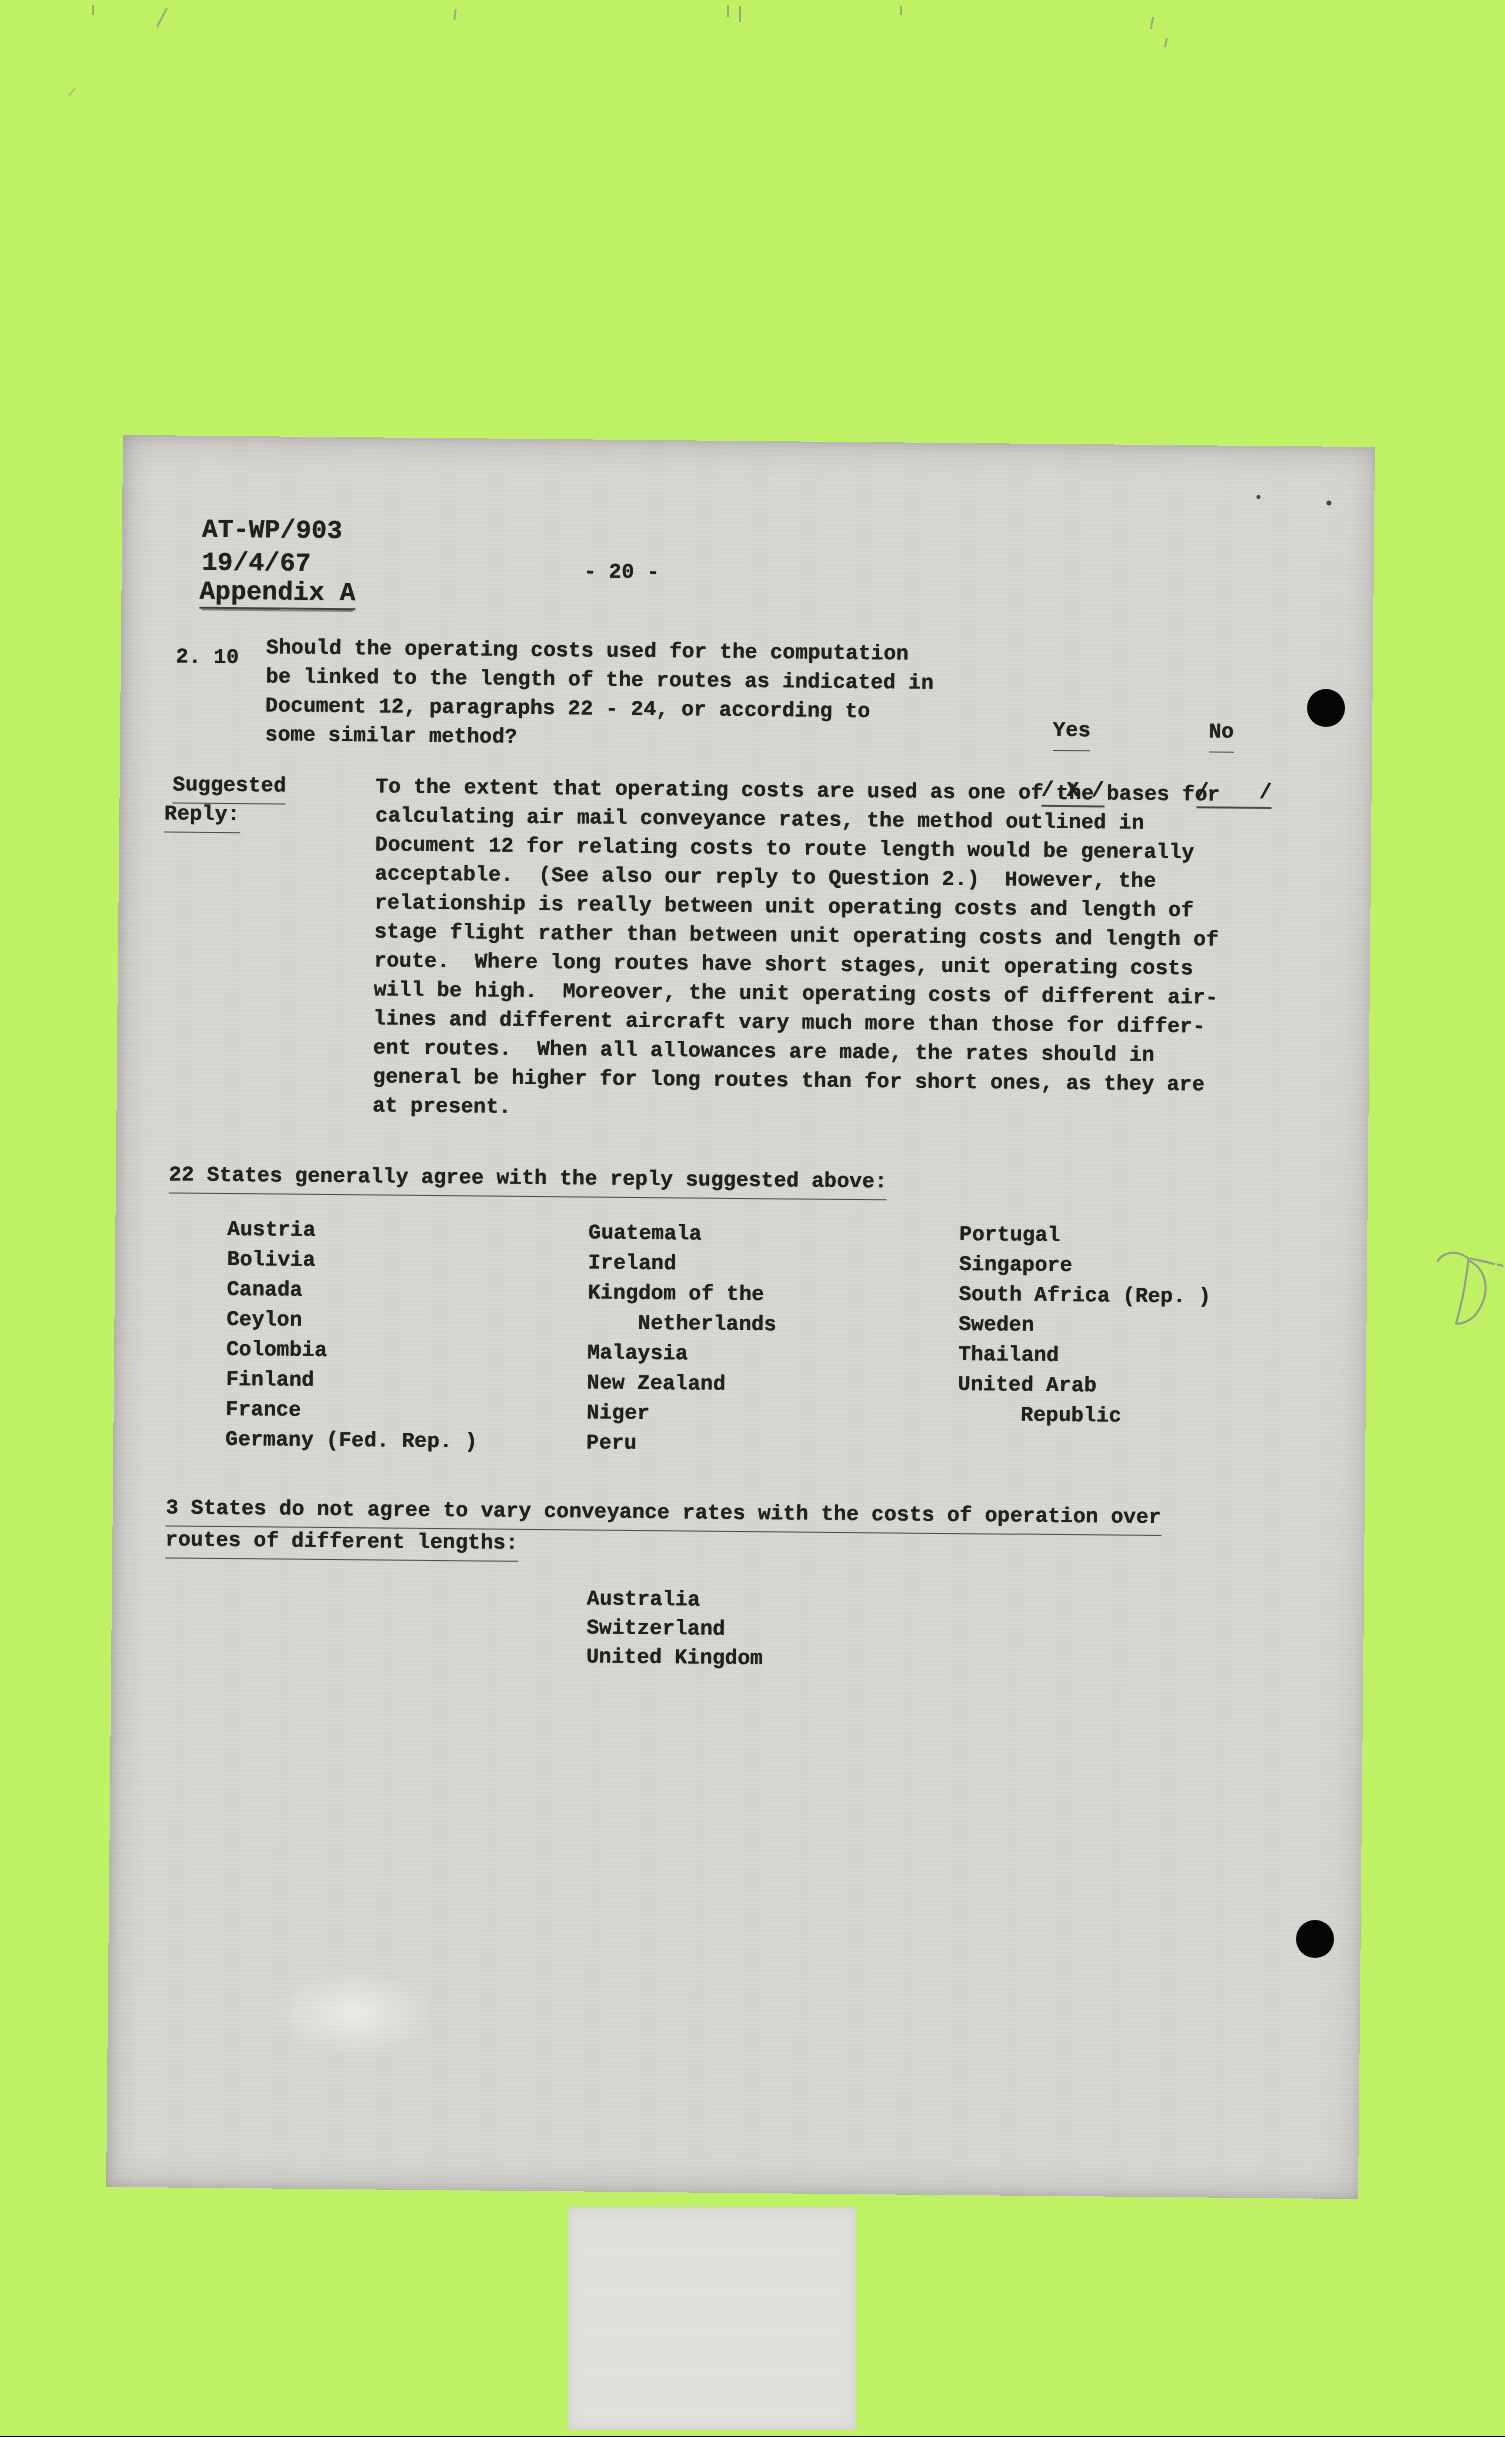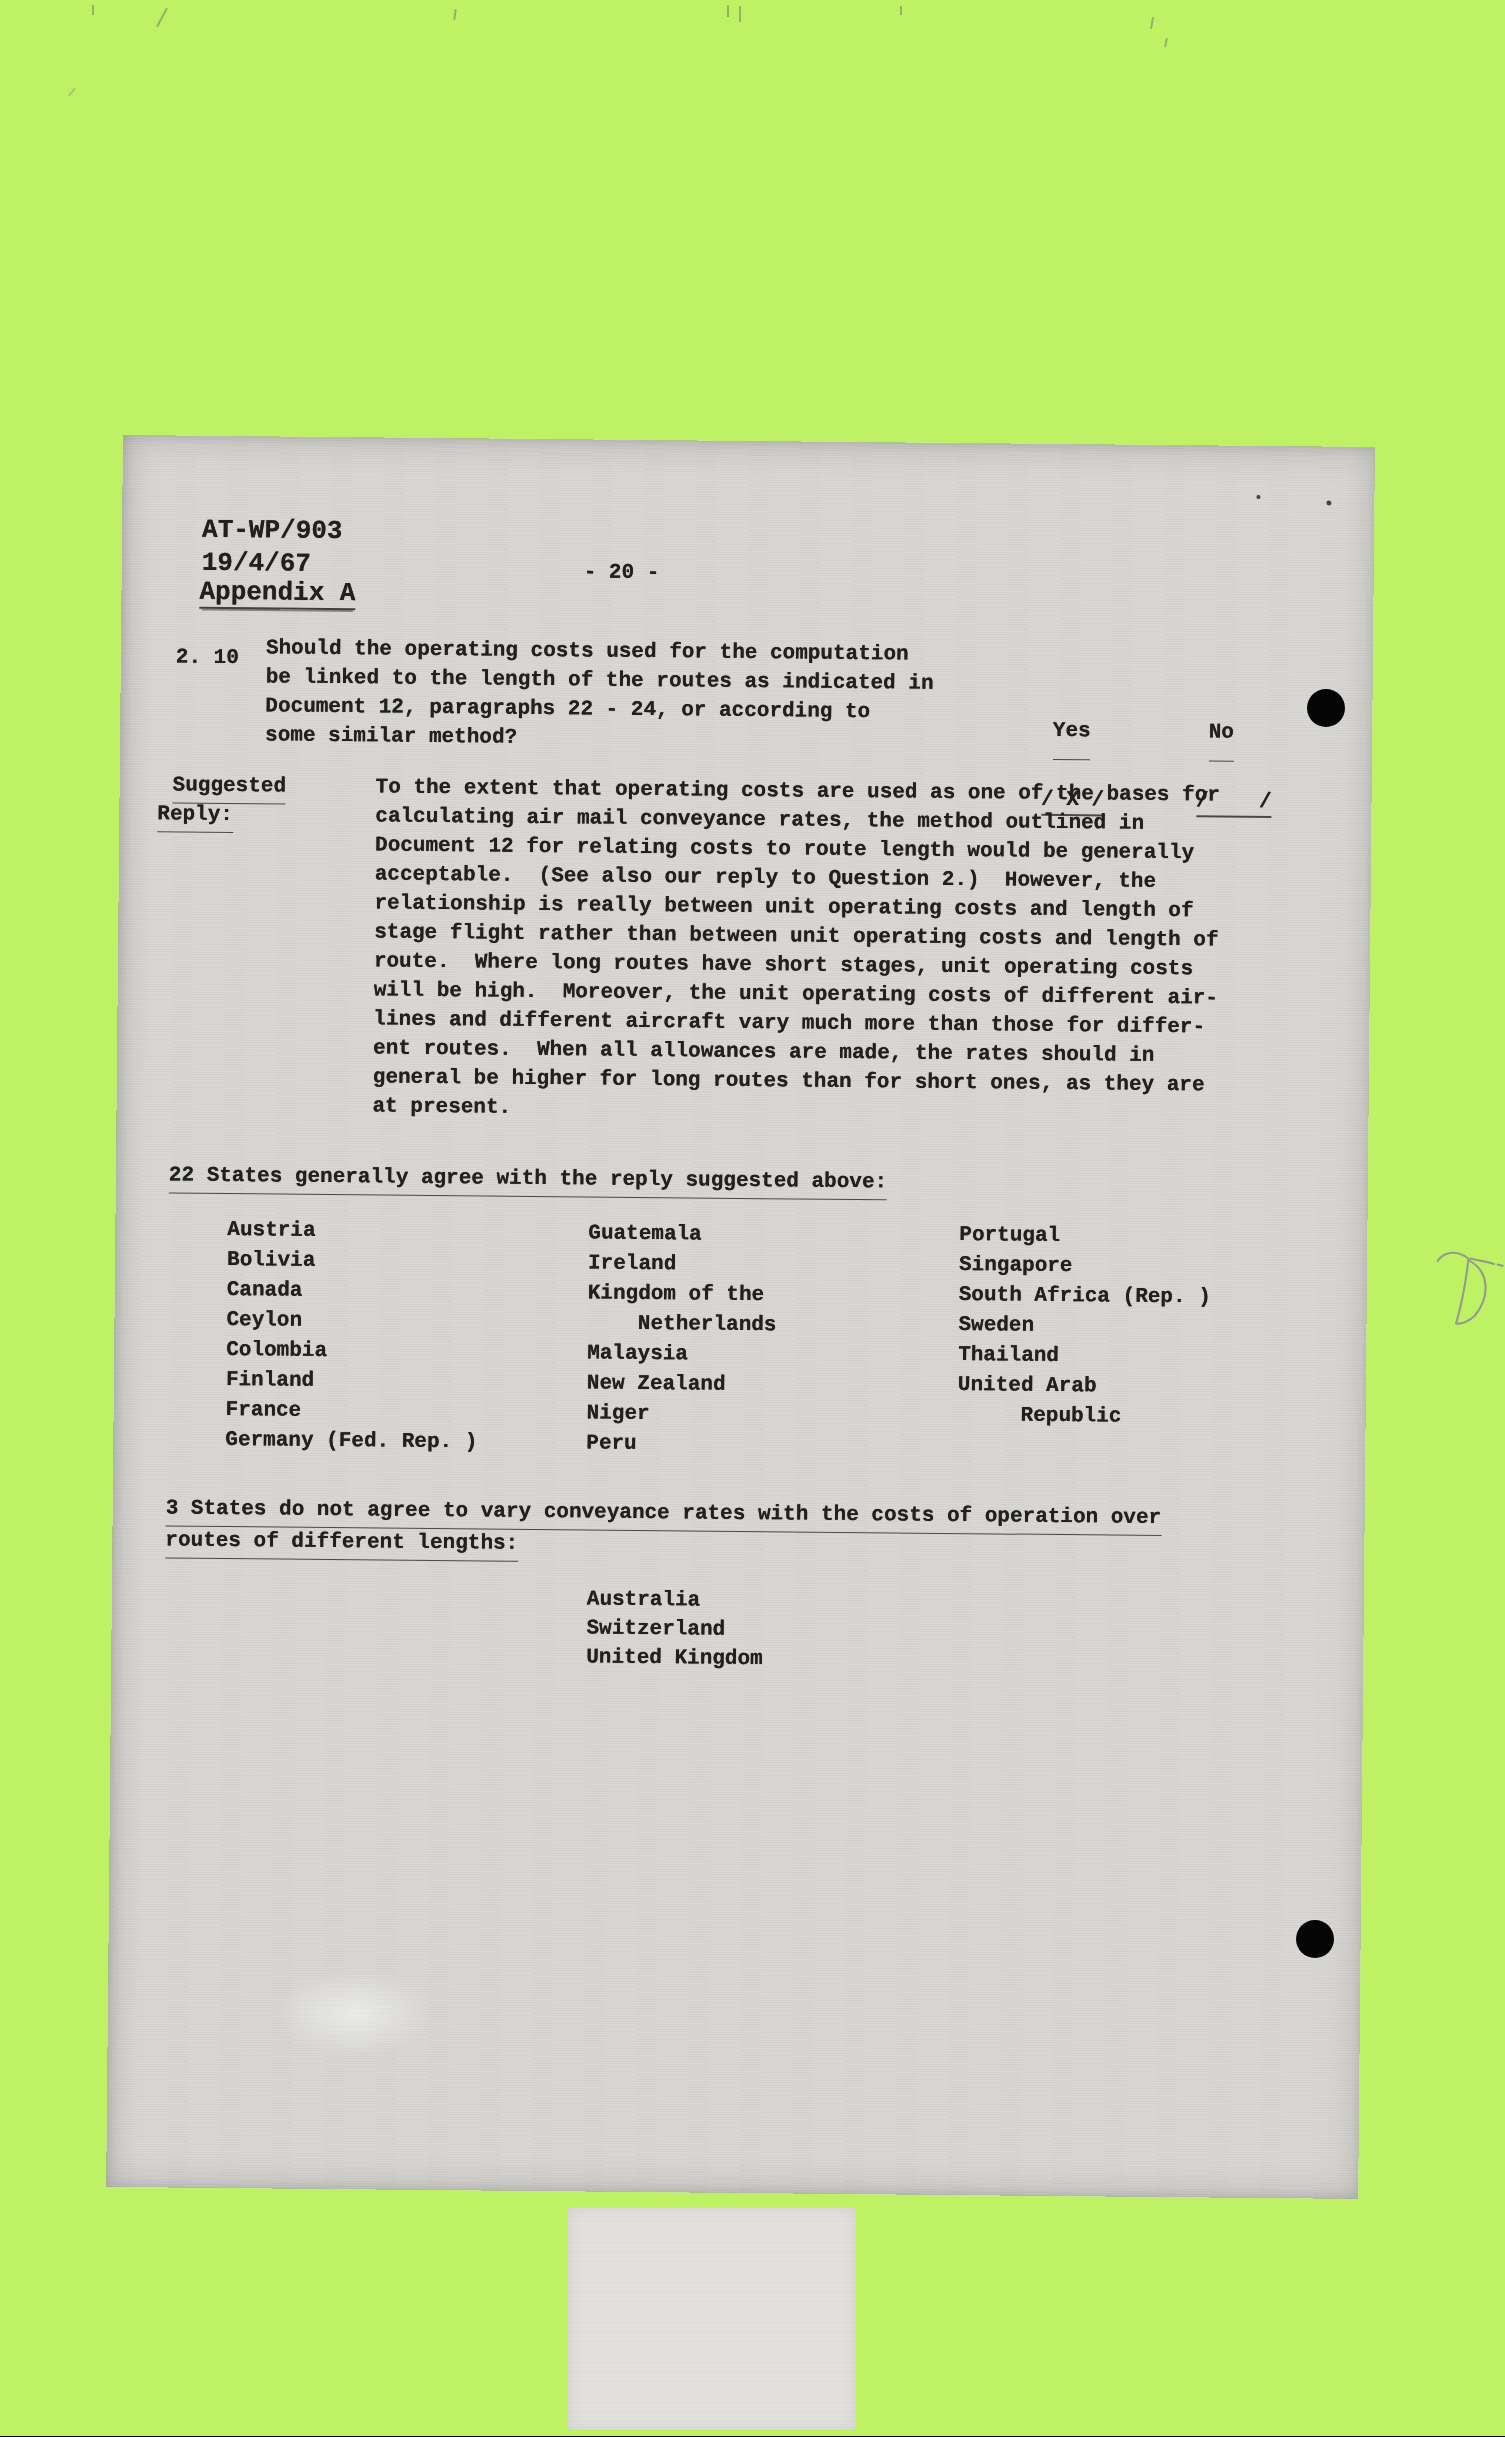--- a/index.html
+++ b/index.html
@@ -13,21 +13,21 @@
         transform:rotate(0.55deg);transform-origin:0 0;}
   .page *{position:absolute;color:#21201e;font-weight:700;
           text-shadow:0 0 0.7px rgba(25,25,25,0.8);white-space:pre;}
   .hdr{font-size:26px;line-height:26px;}
   .body-txt{font-size:21px;line-height:29px;}
   .u{border-bottom:2.5px solid rgba(40,38,35,0.85);padding-bottom:1.8px;
      box-shadow:0 4.3px 0 -2.5px rgba(40,38,35,0.45);display:inline-block;position:static;}
   .u2{border-bottom:1.8px solid rgba(40,38,35,0.8);padding-bottom:2.5px;display:inline-block;position:static;}
   .list div{position:static;display:block;}
   .cols{line-height:30px;}
-  .vote-label{position:static;display:inline-block;border-bottom:1.8px solid rgba(40,38,35,0.8);padding-bottom:16px;}
+  .vote-label{position:static;display:inline-block;border-bottom:1.8px solid rgba(40,38,35,0.8);padding-bottom:7px;}
   .vote-box{position:static;display:inline-block;border-bottom:2.5px solid rgba(40,38,35,0.8);padding-bottom:1.2px;margin-top:3.7px;}
   .vote-wrap{font-size:21px;line-height:24.5px;}
   
   .speck{border-radius:50%;background:#454340;}
   .smudge{width:159px;height:86px;border-radius:50%;
           background:radial-gradient(ellipse at center, rgba(255,255,255,0.5), rgba(255,255,255,0) 70%);}
   
   .punch-dot{position:absolute;width:38px;height:38px;border-radius:50%;background:#050505;}
   .tab{position:absolute;left:568px;top:2207px;width:288px;height:223px;background:#e3e2de;
        background-image:repeating-linear-gradient(0deg, rgba(0,0,0,0.02) 0 1.2px, transparent 1.2px 2.5px);
@@ -63,21 +63,21 @@
     <div class="vote-wrap" style="left:846px;top:250px;">
       <span class="vote-label" style="margin-left:11px;">Yes</span><br>
       <span class="vote-box">/ X /</span>
     </div>
     <div class="vote-wrap" style="left:1001px;top:250px;">
       <span class="vote-label" style="margin-left:12px;">No</span><br>
       <span class="vote-box">/    /</span>
     </div>
 
     <div class="body-txt" style="left:53px;top:335px;text-decoration:underline;"><span class="u2">Suggested</span></div>
-    <div class="body-txt" style="left:38px;top:364px;"><span class="u2">Reply:</span></div>
+    <div class="body-txt" style="left:45px;top:364px;"><span class="u2">Reply:</span></div>
     <div class="body-txt list" style="left:256px;top:335px;"><div>To the extent that operating costs are used as one of the bases for</div><div>calculating air mail conveyance rates, the method outlined in</div><div>Document 12 for relating costs to route length would be generally</div><div>acceptable.  (See also our reply to Question 2.)  However, the</div><div>relationship is really between unit operating costs and length of</div><div>stage flight rather than between unit operating costs and length of</div><div>route.  Where long routes have short stages, unit operating costs</div><div>will be high.  Moreover, the unit operating costs of different air-</div><div>lines and different aircraft vary much more than those for differ-</div><div>ent routes.  When all allowances are made, the rates should in</div><div>general be higher for long routes than for short ones, as they are</div><div>at present.</div></div>
 
     <div class="body-txt" style="left:53px;top:725px;"><span class="u2">22 States generally agree with the reply suggested above:</span></div>
     <div class="body-txt list cols" style="left:112px;top:779px;"><div>Austria</div><div>Bolivia</div><div>Canada</div><div>Ceylon</div><div>Colombia</div><div>Finland</div><div>France</div><div>Germany (Fed. Rep. )</div></div>
     <div class="body-txt list cols" style="left:473px;top:779px;"><div>Guatemala</div><div>Ireland</div><div>Kingdom of the</div><div>    Netherlands</div><div>Malaysia</div><div>New Zealand</div><div>Niger</div><div>Peru</div></div>
     <div class="body-txt list cols" style="left:844px;top:777px;"><div>Portugal</div><div>Singapore</div><div>South Africa (Rep. )</div><div>Sweden</div><div>Thailand</div><div>United Arab</div><div>     Republic</div></div>
 
     <div class="body-txt" style="left:53px;top:1058px;"><span class="u2">3 States do not agree to vary conveyance rates with the costs of operation over</span></div>
     <div class="body-txt" style="left:53px;top:1090px;"><span class="u2">routes of different lengths:</span></div>
     <div class="body-txt list" style="left:475px;top:1145px;"><div>Australia</div><div>Switzerland</div><div>United Kingdom</div></div>

